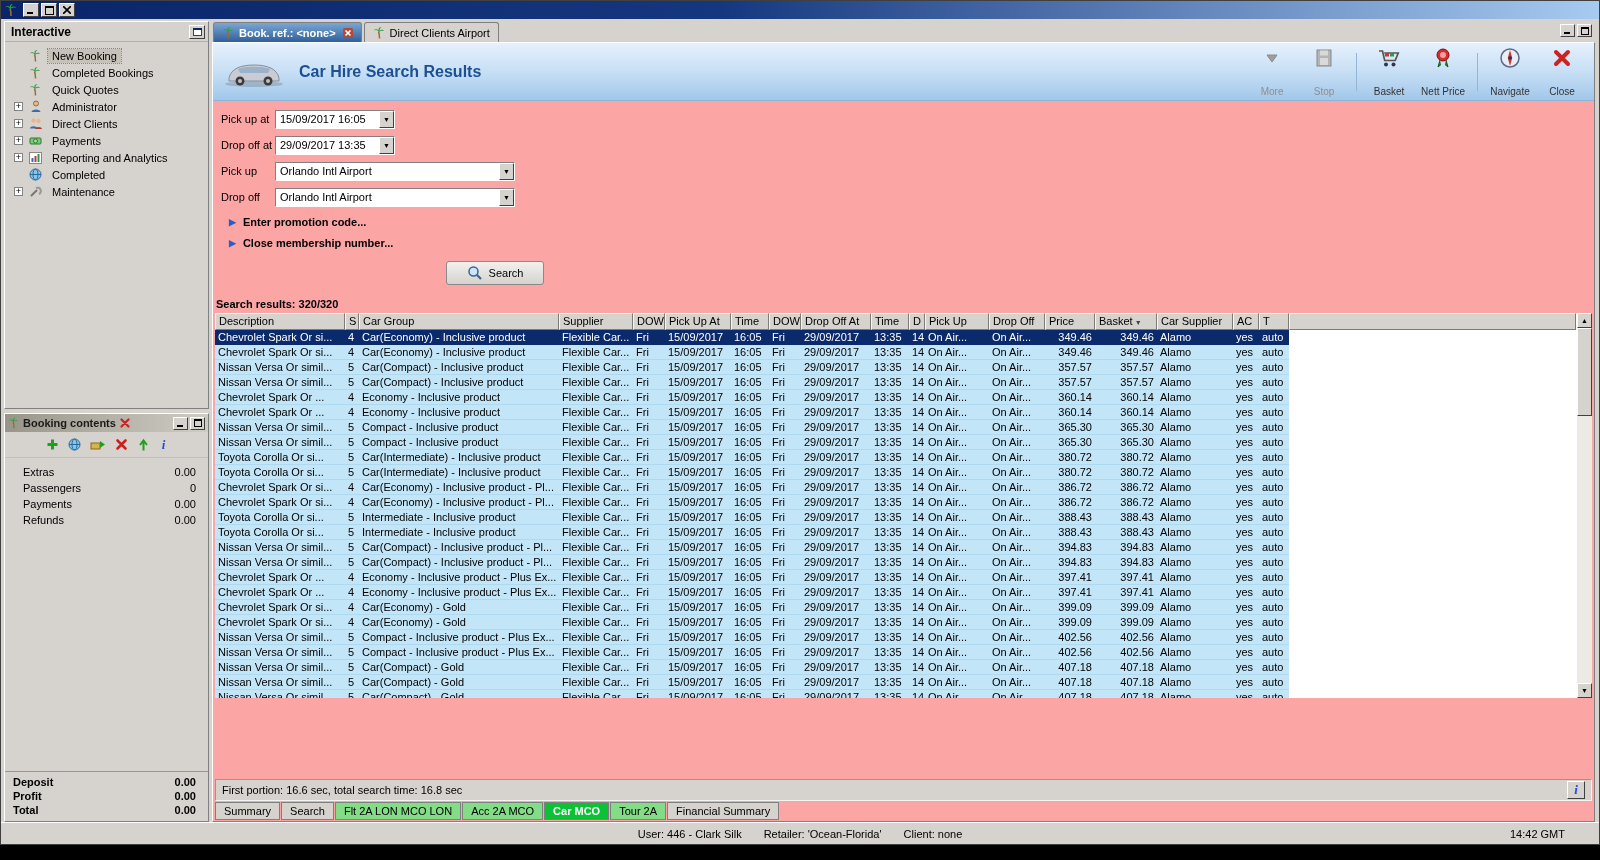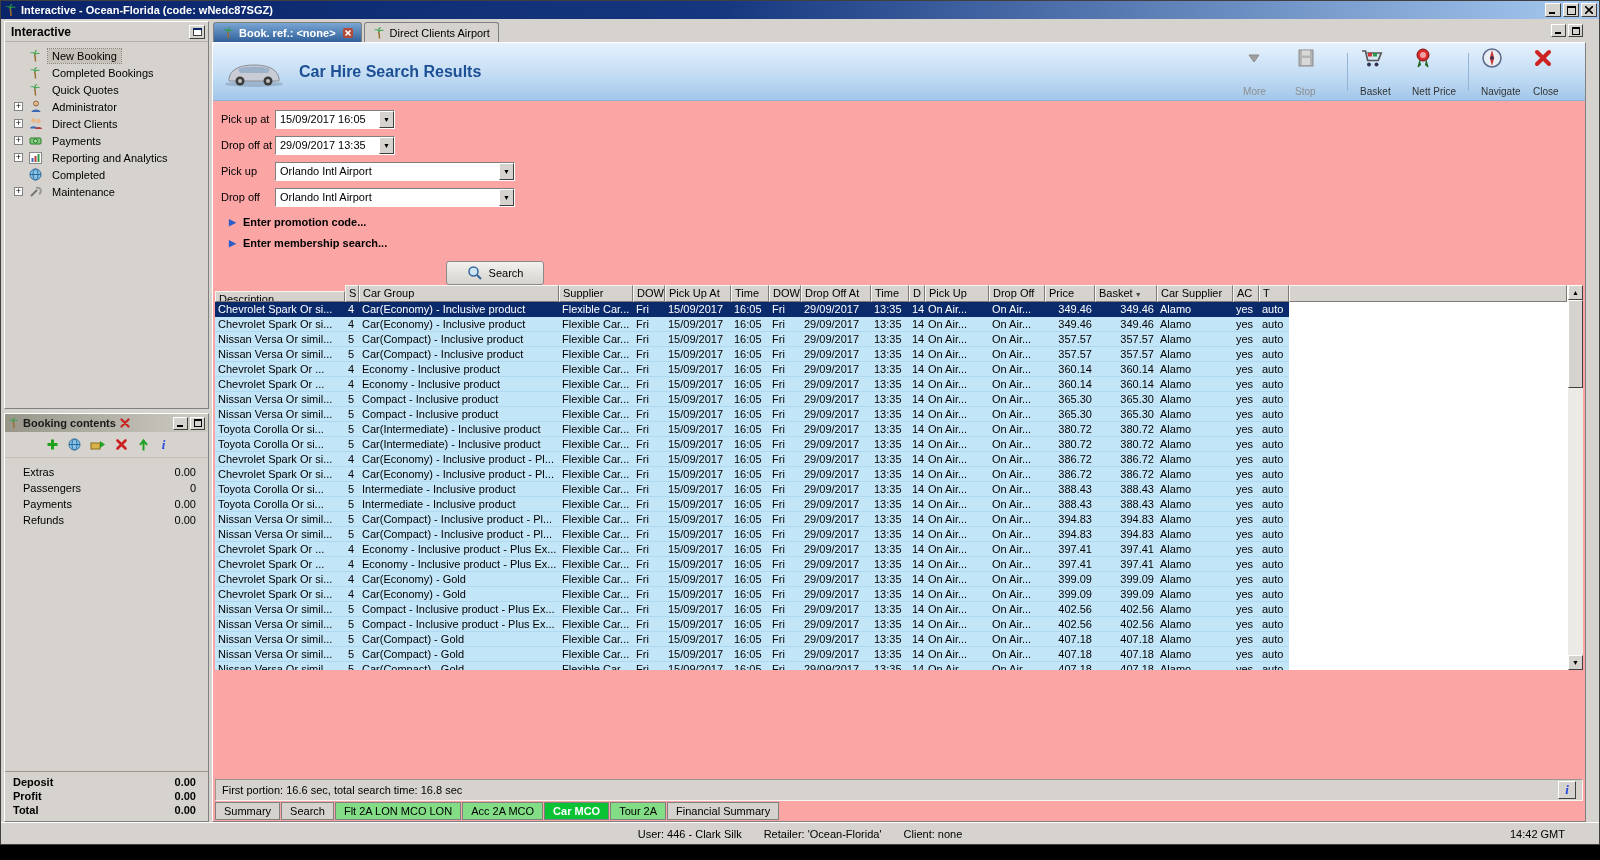--- a/index.html
+++ b/index.html
@@ -12,21 +12,21 @@
   .titlebar { height:18px; flex:none; background:linear-gradient(90deg,#0a246a 0%,#15377f 45%,#a6caf0 100%); display:flex; align-items:center; padding:0 2px; color:#fff; }
   .titlebar .icon { display:inline-flex; width:14px; height:14px; margin:0 3px 0 1px; }
   .titlebar-text { flex:1; font-weight:bold; font-size:11px; white-space:nowrap; overflow:hidden; }
   .tb-btn { width:16px; height:14px; margin-left:2px; background:#d6d3ce; border:1px solid; border-color:#fff #404040 #404040 #fff; display:inline-flex; align-items:center; justify-content:center; padding:0; }
 
   
   .menubar { height:20px; flex:none; display:flex; align-items:center; padding-left:2px; border-bottom:1px solid #b8b5b0; }
   .menu-item { padding:3px 8px; cursor:default; }
 
   
-  .content { flex:1; display:flex; padding:2px 13px 0 3px; gap:3px; min-height:0; }
+  .content { flex:1; display:flex; padding:2px 4px 0 3px; gap:3px; min-height:0; }
   .sidebar { width:205px; flex:none; display:flex; flex-direction:column; gap:4px; min-height:0; }
   .panel { background:#d6d3ce; border:1px solid; border-color:#fff #808080 #808080 #fff; }
 
   
   .interactive-panel { height:388px; flex:none; display:flex; flex-direction:column; }
   .panel-header { height:20px; display:flex; align-items:center; justify-content:space-between; padding:0 3px 0 6px; font-weight:bold; font-size:12px; border-bottom:1px solid #b4b1ac; }
   .panel-collapse { width:16px; height:14px; background:#d6d3ce; border:1px solid; border-color:#fff #404040 #404040 #fff; display:inline-flex; align-items:center; justify-content:center; }
   .tree { padding:5px 2px; overflow:hidden; }
   .tree-item { display:flex; align-items:center; height:17px; cursor:default; }
   .expand-box { width:9px; height:9px; flex:none; border:1px solid #848484; background:#fff; font-size:9px; line-height:7px; text-align:center; margin:0 5px 0 7px; }
@@ -59,21 +59,21 @@
   .tab.active { background:linear-gradient(180deg,#7ba6d4,#2f609a); color:#fff; font-weight:bold; }
   .tab-close { display:inline-flex; margin-left:3px; cursor:pointer; }
   .strip-btns { position:absolute; right:3px; top:3px; display:flex; }
 
   .main-panel { flex:1; background:#fca5a5; border:1px solid; border-color:#fff #808080 #808080 #fff; display:flex; flex-direction:column; min-height:0; }
 
   .result-header { height:58px; flex:none; background:linear-gradient(180deg,#e6f1fc 0%,#c4ddf4 55%,#a2c7ea 100%); border-bottom:1px solid #8fb4d8; display:flex; align-items:center; padding:0 12px 0 10px; }
   .car-pic { display:inline-flex; }
   .result-title { font-size:16px; font-weight:bold; color:#1c4f93; margin-left:14px; flex:1; white-space:nowrap; }
   .header-actions { display:flex; align-items:center; gap:12px; }
-  .action { min-width:40px; display:flex; flex-direction:column; align-items:flex-start; gap:17px; cursor:pointer; }
+  .action { min-width:40px; display:flex; flex-direction:column; align-items:center; gap:17px; cursor:pointer; }
   .action .icon { height:22px; display:inline-flex; align-items:center; }
   .alabel { font-size:10px; color:#333; white-space:nowrap; }
   .action.disabled { cursor:default; }
   .action.disabled .alabel { color:#8e8e8e; }
   .action-sep { width:1px; height:38px; background:#93b6d6; }
 
   
   .form-area { padding:8px 0 0 8px; flex:none; }
   .form-row { display:flex; align-items:center; margin-bottom:6px; height:20px; }
   .flabel { width:54px; flex:none; }
@@ -129,21 +129,20 @@
 
 <div class="window">
 
   <div class="titlebar">
     <span class="icon">
         <svg width="14" height="14" viewBox="0 0 14 14">
           <path d="M7 13 C7 9 6.6 7 6 5.5" stroke="#9c6b31" stroke-width="1.6" fill="none"></path>
           <path d="M6 5.5 C4 3.5 2 3.5 1 4.5 C2 2.5 4.5 2.5 6 4 C5.5 2 7 0.5 9 1 C7.5 1.5 7 3 7 4.5 C8.5 3 11 3 12 5 C10.5 4 8 4.5 6.5 6 Z" fill="#2f9e41"></path>
         </svg>
       </span>
-    <span class="titlebar-text">Interactive - Ocean-Florida (code: wNedc87SGZ)</span>
     <span class="tb-btn">
         <svg width="8" height="8">
           <rect x="0" y="6" width="6" height="2" fill="#000"></rect>
         </svg>
       </span>
     <span class="tb-btn">
         <svg width="9" height="9">
           <rect x="0.5" y="0.5" width="8" height="8" fill="none" stroke="#000"></rect>
           <rect x="0" y="0" width="9" height="2" fill="#000"></rect>
         </svg>
@@ -528,37 +527,38 @@
               <span class="fval">Orlando Intl Airport</span>
               <span class="dropbtn">▼</span>
             </span>
           </div>
           <div class="expander">
             <span class="tri">▶</span>
             <span>Enter promotion code...</span>
           </div>
           <div class="expander">
             <span class="tri">▶</span>
-            <span>Enter membership search...</span>
+            <span>Close membership number...</span>
           </div>
           <button class="search-btn">
             <span class="icon">
                 <svg width="16" height="16">
                   <circle cx="6.5" cy="6.5" r="4.5" fill="#cfe4f7" stroke="#336699" stroke-width="1.5"></circle>
                   <line x1="10" y1="10" x2="14" y2="14" stroke="#336699" stroke-width="2.2"></line>
                 </svg>
               </span>
             <span>Search</span>
           </button>
         </div>
 
+        <div class="results-label">Search results: 320/320</div>
 
         <div class="table-zone">
           <div class="thead" id="thead">
-              <span class="th" style="width: 130px; margin-top: 6px;">Description</span>
+              <span class="th" style="width: 130px;">Description</span>
               <span class="th" style="width: 14px;">S</span>
               <span class="th" style="width: 200px;">Car Group</span>
               <span class="th" style="width: 74px;">Supplier</span>
               <span class="th" style="width: 32px;">DOW</span>
               <span class="th" style="width: 66px;">Pick Up At</span>
               <span class="th" style="width: 38px;">Time</span>
               <span class="th" style="width: 32px;">DOW</span>
               <span class="th" style="width: 70px;">Drop Off At</span>
               <span class="th" style="width: 38px;">Time</span>
               <span class="th" style="width: 16px;">D</span>

